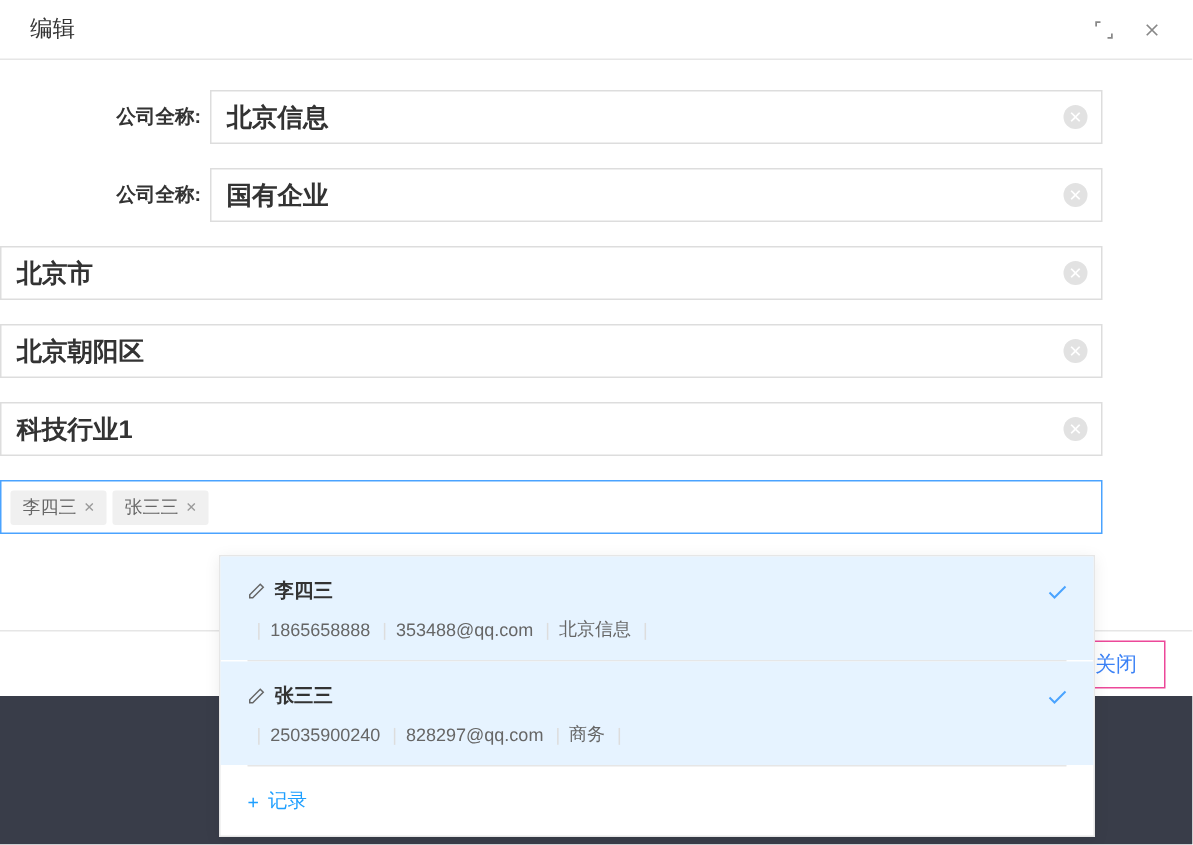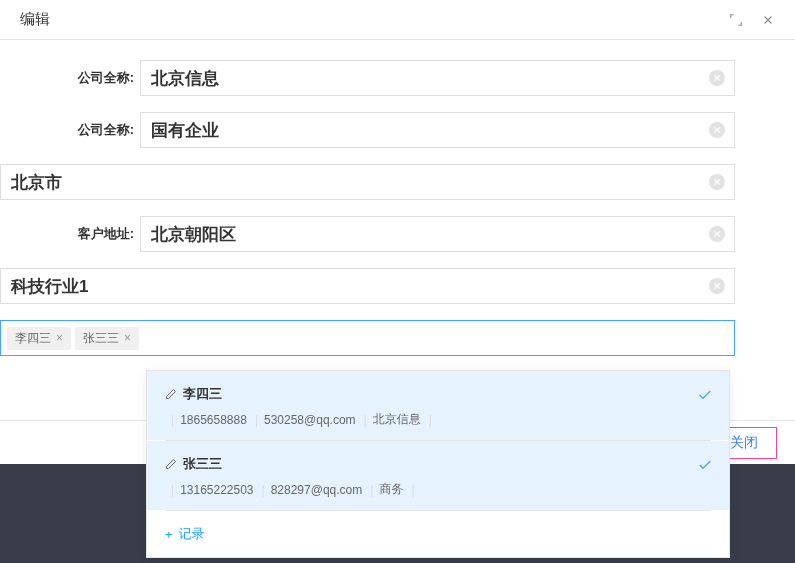--- a/index.html
+++ b/index.html
@@ -68,21 +68,20 @@
   </div>
 
   <div class="form-row">
     <div class="input-wrap">
       <input type="text" class="text-input" value="北京市" style="">
       <span class="clear-icon">✕</span>
     </div>
   </div>
 
   <div class="form-row">
-    <div class="form-label">客户地址:</div>
     <div class="input-wrap">
       <input type="text" class="text-input" value="北京朝阳区" style="">
       <span class="clear-icon">✕</span>
     </div>
   </div>
 
   <div class="form-row">
     <div class="input-wrap">
       <input type="text" class="text-input" value="科技行业1" style="">
       <span class="clear-icon">✕</span>
@@ -119,21 +118,21 @@
         <svg width="12" height="12" viewBox="0 0 24 24" fill="none" stroke="currentColor" stroke-width="2">
             <path d="M17 3l4 4L7 21H3v-4L17 3z"></path>
           </svg>
       </span>
       <span>李四三</span>
     </div>
     <div class="item-detail">
       <span class="detail-sep">|</span>
       <span class="detail-seg">1865658888</span>
       <span class="detail-sep">|</span>
-      <span class="detail-seg">530258@qq.com</span>
+      <span class="detail-seg">353488@qq.com</span>
       <span class="detail-sep">|</span>
       <span class="detail-seg">北京信息</span>
       <span class="detail-sep">|</span>
     </div>
     <span class="check-icon">
       <svg width="16" height="16" viewBox="0 0 24 24" fill="none" stroke="currentColor" stroke-width="2">
           <polyline points="20 6 9 17 4 12"></polyline>
         </svg>
     </span>
   </div>
@@ -142,21 +141,21 @@
     <div class="item-title">
       <span class="edit-icon">
         <svg width="12" height="12" viewBox="0 0 24 24" fill="none" stroke="currentColor" stroke-width="2">
             <path d="M17 3l4 4L7 21H3v-4L17 3z"></path>
           </svg>
       </span>
       <span>张三三</span>
     </div>
     <div class="item-detail">
       <span class="detail-sep">|</span>
-      <span class="detail-seg">13165222503</span>
+      <span class="detail-seg">25035900240</span>
       <span class="detail-sep">|</span>
       <span class="detail-seg">828297@qq.com</span>
       <span class="detail-sep">|</span>
       <span class="detail-seg">商务</span>
       <span class="detail-sep">|</span>
     </div>
     <span class="check-icon">
       <svg width="16" height="16" viewBox="0 0 24 24" fill="none" stroke="currentColor" stroke-width="2">
           <polyline points="20 6 9 17 4 12"></polyline>
         </svg>

